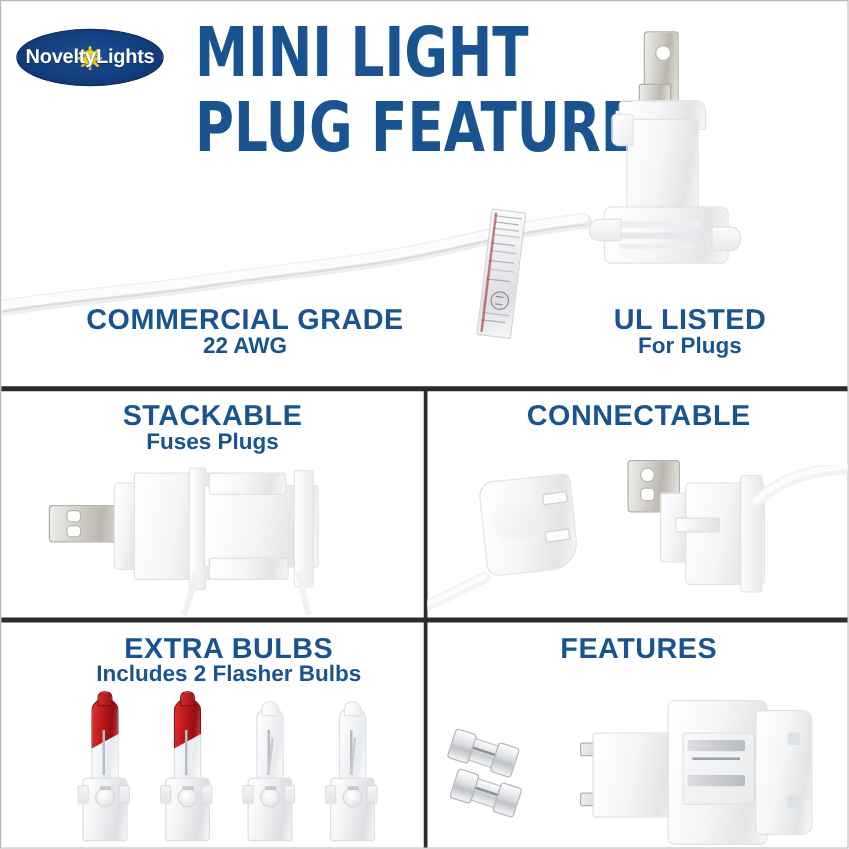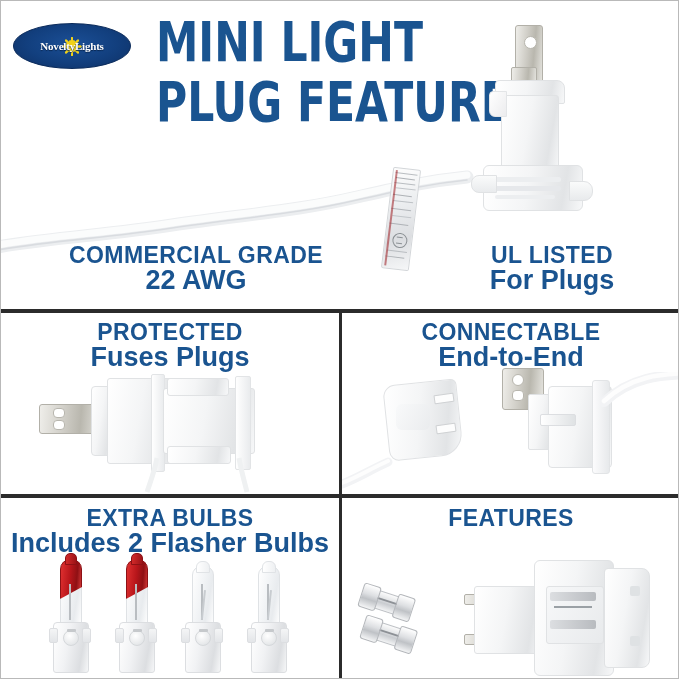--- a/index.html
+++ b/index.html
@@ -13,54 +13,54 @@
   .hdiv.bot-row{top:493px;}
   .vdiv{position:absolute;width:3px;background:#2b2b2b;}
   .vdiv.mid{left:338px;top:310px;height:184px;}
   .vdiv.bot{left:338px;top:496px;height:182px;}
 
   
   .panel{position:absolute;box-sizing:border-box;}
   .p-top{left:0;top:0;width:679px;height:308px;}
   .p-stack{left:0;top:311px;width:338px;height:182px;}
   .p-conn{left:341px;top:311px;width:338px;height:182px;}
-  .p-bulbs{left:0;top:497px;width:381px;height:181px;}
+  .p-bulbs{left:13px;top:497px;width:381px;height:181px;}
   .p-fuse{left:341px;top:497px;width:338px;height:181px;}
 
   
   .title{position:absolute;color:#1a5490;font-weight:bold;letter-spacing:0px;
          font-family:"Liberation Sans Narrow","DejaVu Sans Condensed","Liberation Sans",sans-serif;
          transform:scaleX(.86);transform-origin:left center;white-space:nowrap;}
   .t1{left:155px;top:14px;font-size:55px;line-height:55px;}
   .t2{left:155px;top:74px;font-size:55px;line-height:55px;}
 
   .cap{position:absolute;text-align:center;color:#1a5490;font-weight:bold;
        font-family:Liberation Sans, sans-serif;
        line-height:1.02;white-space:nowrap;}
   .cap .l1{display:block;font-size:23px;letter-spacing:.4px;}
-  .cap .l2{display:block;font-size:27px;}
+  .cap .l2{display:block;font-size:18px;}
 
   .cap-cg{left:20px;top:243px;width:350px;}
   .cap-ul{left:416px;top:243px;width:270px;}
   .cap-stack{left:0px;top:320px;width:338px;}
   .cap-conn{left:341px;top:320px;width:338px;}
   .cap-bulbs{left:0px;top:506px;width:338px;}
   .cap-fuse{left:341px;top:506px;width:338px;}
 
   
   .logo{position:absolute;left:12px;top:22px;width:118px;height:46px;}
   .logo .oval{position:absolute;inset:0;border-radius:50%;
      background:radial-gradient(ellipse at 50% 45%, #1b4f96 0%, #123f7e 55%, #0d2f63 100%);
      border:1px solid #0c2c5c;}
   .logo .burst{position:absolute;left:50%;top:50%;width:0;height:0;}
   .logo .burst i{position:absolute;display:block;background:#f2d21a;
      width:2px;height:17px;left:-1px;top:-8.5px;transform-origin:50% 50%;border-radius:1px;}
   .logo .ltext{position:absolute;inset:0;display:flex;align-items:center;justify-content:center;
-     color:#ffffff;font-size:11px;font-weight:bold;letter-spacing:-.2px;
-     text-shadow:0 1px 1px #08254d;font-family:Liberation Serif, serif;}
+     color:#ffffff;font-size:16px;font-weight:bold;letter-spacing:-.2px;
+     text-shadow:0 1px 1px #08254d;font-family:Liberation Sans, sans-serif;}
 
   
   .wht{position:absolute;background:linear-gradient(100deg,#ffffff 0%,#f4f5f6 45%,#e2e4e6 80%,#f7f8f9 100%);
        border:1px solid #e0e2e4;border-radius:3px;}
   .metal{position:absolute;background:linear-gradient(95deg,#efeeea 0%,#cfcdc6 40%,#b9b7ae 65%,#e7e6e1 100%);
        border:1px solid #b2b0a8;border-radius:2px;}
   .hole{position:absolute;background:#ffffff;border-radius:50%;border:1px solid #b8b6ae;}
   .slot{position:absolute;background:#fdfdfd;border:1px solid #cfd1d3;border-radius:1px;}
 
   
@@ -208,21 +208,21 @@
     </div>
   </div>
 
   <div class="hdiv top-row"></div>
   <div class="hdiv bot-row"></div>
   <div class="vdiv mid"></div>
   <div class="vdiv bot"></div>
 
   <div class="panel p-stack">
     <div class="cap cap-stack" style="left:0;top:9px;">
-      <span class="l1">PROTECTED</span>
+      <span class="l1">STACKABLE</span>
       <span class="l2">Fuses Plugs</span>
     </div>
 
     <div style="position:absolute;left:38px;top:62px;width:250px;height:110px;">
 
       <div class="metal" style="left:0px;top:30px;width:62px;height:28px;border-radius:3px;"></div>
       <div class="hole" style="left:14px;top:34px;width:10px;height:8px;border-radius:4px;"></div>
       <div class="hole" style="left:14px;top:46px;width:10px;height:8px;border-radius:4px;"></div>
 
       <div class="wht" style="left:52px;top:12px;width:20px;height:68px;border-radius:4px 2px 2px 4px;"></div>
@@ -239,21 +239,20 @@
       <svg width="250" height="40" style="position:absolute;left:0;top:82px;">
         <path d="M118 2 C 116 14, 112 24, 108 36" stroke="#eff1f2" stroke-width="5" fill="none"></path>
         <path d="M200 2 C 202 14, 205 24, 208 36" stroke="#eff1f2" stroke-width="5" fill="none"></path>
       </svg>
     </div>
   </div>
 
   <div class="panel p-conn">
     <div class="cap cap-conn" style="left:0;top:9px;width:338px;">
       <span class="l1">CONNECTABLE</span>
-      <span class="l2">End-to-End</span>
     </div>
 
     <div style="position:absolute;left:22px;top:66px;width:130px;height:106px;">
       <div class="wht" style="left:22px;top:4px;width:72px;height:74px;
                   border-radius:12px 6px 22px 10px;transform:rotate(-6deg);"></div>
       <div class="slot" style="left:70px;top:16px;width:18px;height:7px;transform:rotate(-8deg);"></div>
       <div class="slot" style="left:72px;top:46px;width:18px;height:7px;transform:rotate(-8deg);"></div>
       <div style="position:absolute;left:32px;top:26px;width:34px;height:26px;
                   background:linear-gradient(120deg,#f8f9fa,#e9ebed);border-radius:6px;opacity:.85;"></div>
       <svg width="130" height="50" style="position:absolute;left:-22px;top:62px;">

